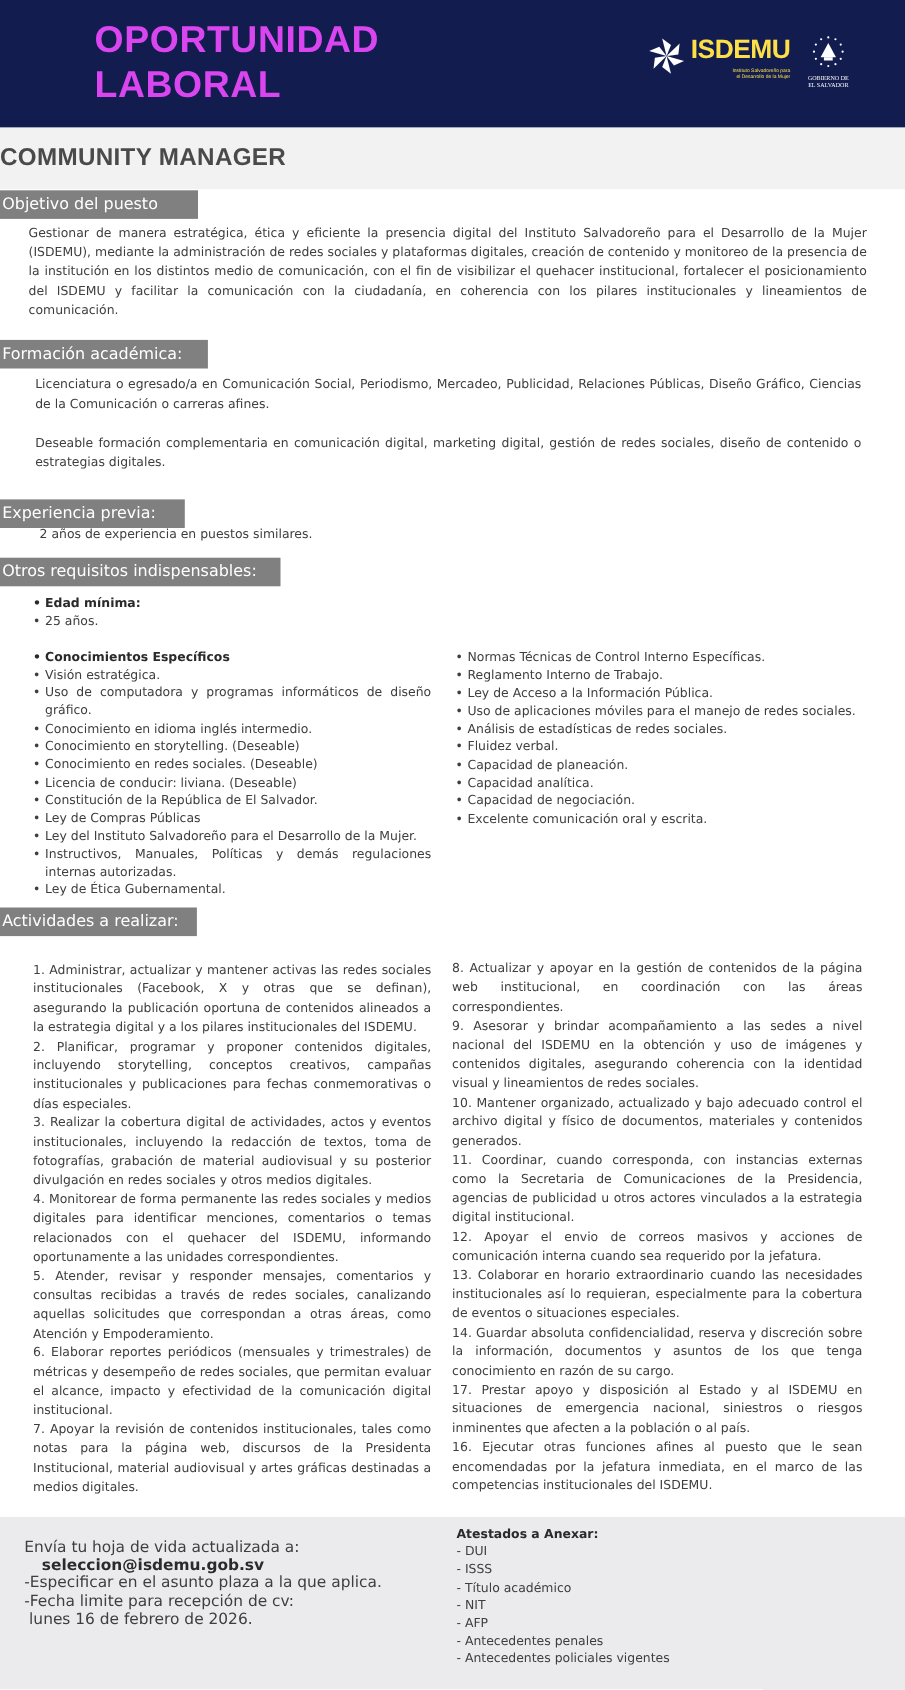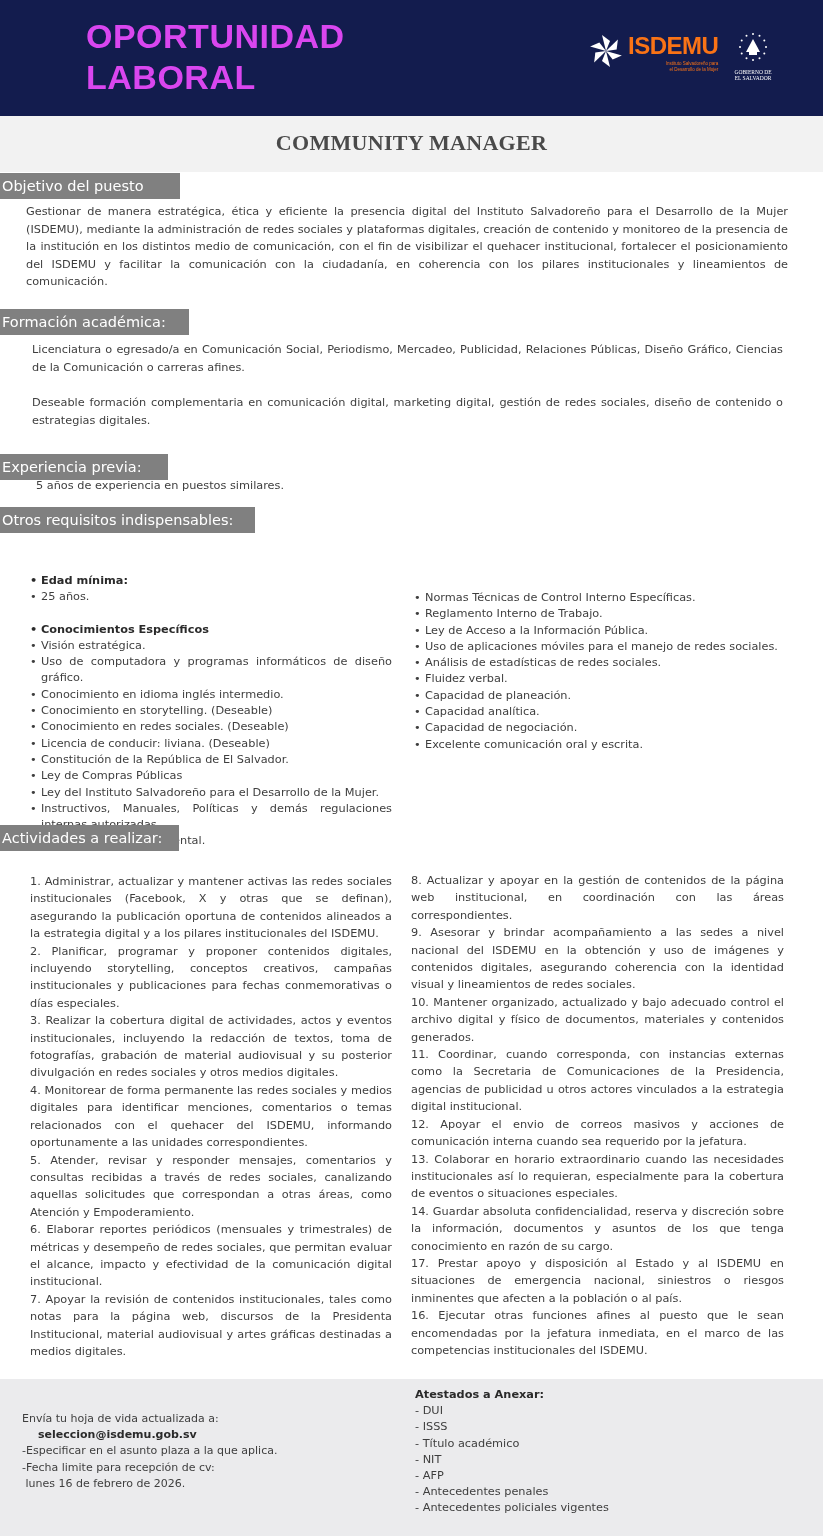--- a/index.html
+++ b/index.html
@@ -3,45 +3,45 @@
 <meta charset="utf-8">
 <style>
   * { box-sizing: border-box; margin: 0; padding: 0; }
   html, body { width: 823px; height: 1536px; background: #ffffff; overflow: hidden; }
   body { font-family: "DejaVu Sans", sans-serif; color: #3a3a3a; position: relative; }
 
   .header { position: absolute; left: 0; top: 0; width: 823px; height: 116px; background: #131c4e; }
   .header .title { position: absolute; left: 38px; top: 16px; color: #d946ef; font-family: "Liberation Sans", sans-serif; font-weight: bold; font-size: 34px; line-height: 41px; letter-spacing: 0.5px; margin-left: 48px; }
   .logo { position: absolute; left: 588px; top: 33px; display: flex; align-items: flex-start; }
   .logo-mark { width: 36px; height: 36px; }
-  .logo-text { margin-left: 4px; color: #f97316; }
+  .logo-text { margin-left: 4px; color: #fde047; }
   .logo-name { font-family: "Liberation Sans", sans-serif; font-weight: bold; font-size: 24px; line-height: 26px; letter-spacing: -0.5px; }
   .logo-sub { font-size: 4.5px; line-height: 6px; text-align: right; margin-top: 2px; font-family: "Liberation Sans", sans-serif; }
   .gov { position: absolute; left: 733px; top: 32px; width: 40px; text-align: center; color: #fff; }
   .gov-seal { width: 30px; height: 30px; margin: 0 auto; }
   .gov-text { font-family: "Liberation Serif", serif; font-size: 5.5px; line-height: 6px; margin-top: 3px; }
 
   .band { position: absolute; left: 0; top: 116px; width: 823px; height: 56px; background: #f2f2f2; }
-  .band .job { position: absolute; left: 0; right: 0; top: 14px; text-align: center; font-family: Liberation Serif, serif; font-weight: bold; font-size: 22px; color: #4a4a4a; letter-spacing: 0.3px; }
+  .band .job { position: absolute; left: 0; right: 0; top: 14px; font-family: Liberation Sans, sans-serif; font-weight: bold; font-size: 22px; color: #4a4a4a; letter-spacing: 0.3px; }
 
   .sec-label { position: absolute; left: 0; height: 26px; background: #808080; color: #ffffff; font-size: 14.5px; line-height: 26px; padding-left: 2px; white-space: nowrap; }
 
   .para { position: absolute; font-size: 11.3px; line-height: 17.5px; text-align: justify; color: #3e3e3e; }
 
   ul.bullets { position: absolute; list-style: none; font-size: 11.3px; line-height: 16.3px; color: #3e3e3e; }
   ul.bullets li { position: relative; padding-left: 11px; text-align: justify; }
   ul.bullets li::before { content: "•"; position: absolute; left: 0; top: 0; }
   ul.bullets li.strong { font-weight: bold; color: #2a2a2a; }
   ul.bullets li.gap { margin-top: 16px; }
 
   .acts { position: absolute; font-size: 11.3px; line-height: 17.4px; color: #3e3e3e; }
   .acts p { text-align: justify; }
 
   .footer { position: absolute; left: 0; top: 1379px; width: 823px; height: 157px; background: #ebebed; }
-  .footer .left { position: absolute; left: 22px; top: 32px; font-size: 11px; line-height: 16.2px; color: #3e3e3e; }
+  .footer .left { position: absolute; left: 22px; top: 20px; font-size: 14px; line-height: 16.2px; color: #3e3e3e; }
   .footer .left .email { font-weight: bold; color: #2a2a2a; margin-left: 16px; }
   .footer .right { position: absolute; left: 415px; top: 8px; font-size: 11.3px; line-height: 16.2px; color: #3e3e3e; }
   .footer .right .head { font-weight: bold; color: #2a2a2a; }
 </style>
 </head>
 <body>
 
 <div class="header">
   <div class="title">
     <div>OPORTUNIDAD</div>
@@ -99,25 +99,25 @@
 </div>
 
 <div class="sec-label" style="top:173px;width:180px;">Objetivo del puesto</div>
 <div class="para" style="left:26px;top:203px;width:762px;">Gestionar de manera estratégica, ética y eficiente la presencia digital del Instituto Salvadoreño para el Desarrollo de la Mujer (ISDEMU), mediante la administración de redes sociales y plataformas digitales, creación de contenido y monitoreo de la presencia de la institución en los distintos medio de comunicación, con el fin de visibilizar el quehacer institucional, fortalecer el posicionamiento del ISDEMU y facilitar la comunicación con la ciudadanía, en coherencia con los pilares institucionales y lineamientos de comunicación.</div>
 
 <div class="sec-label" style="top:309px;width:189px;">Formación académica:</div>
 <div class="para" style="left:32px;top:341px;width:751px;">Licenciatura o egresado/a en Comunicación Social, Periodismo, Mercadeo, Publicidad, Relaciones Públicas, Diseño Gráfico, Ciencias de la Comunicación o carreras afines.</div>
 <div class="para" style="left:32px;top:394px;width:751px;">Deseable formación complementaria en comunicación digital, marketing digital, gestión de redes sociales, diseño de contenido o estrategias digitales.</div>
 
 <div class="sec-label" style="top:442px;width:168px;margin-top:12px;">Experiencia previa:</div>
-<div class="para" style="left:36px;top:477px;width:500px;">5 años de experiencia en puestos similares.</div>
+<div class="para" style="left:36px;top:477px;width:500px;">2 años de experiencia en puestos similares.</div>
 
 <div class="sec-label" style="top:507px;width:255px;">Otros requisitos indispensables:</div>
 
-<ul class="bullets" style="left:30px;top:541px;width:362px;margin-top:32px;">
+<ul class="bullets" style="left:30px;top:541px;width:362px;">
   <li class="strong">Edad mínima:</li>
   <li>25 años.</li>
   <li class="strong gap">Conocimientos Específicos</li>
   <li>Visión estratégica.</li>
   <li>Uso de computadora y programas informáticos de diseño gráfico.</li>
   <li>Conocimiento en idioma inglés intermedio.</li>
   <li>Conocimiento en storytelling. (Deseable)</li>
   <li>Conocimiento en redes sociales. (Deseable)</li>
   <li>Licencia de conducir: liviana. (Deseable)</li>
   <li>Constitución de la República de El Salvador.</li>

